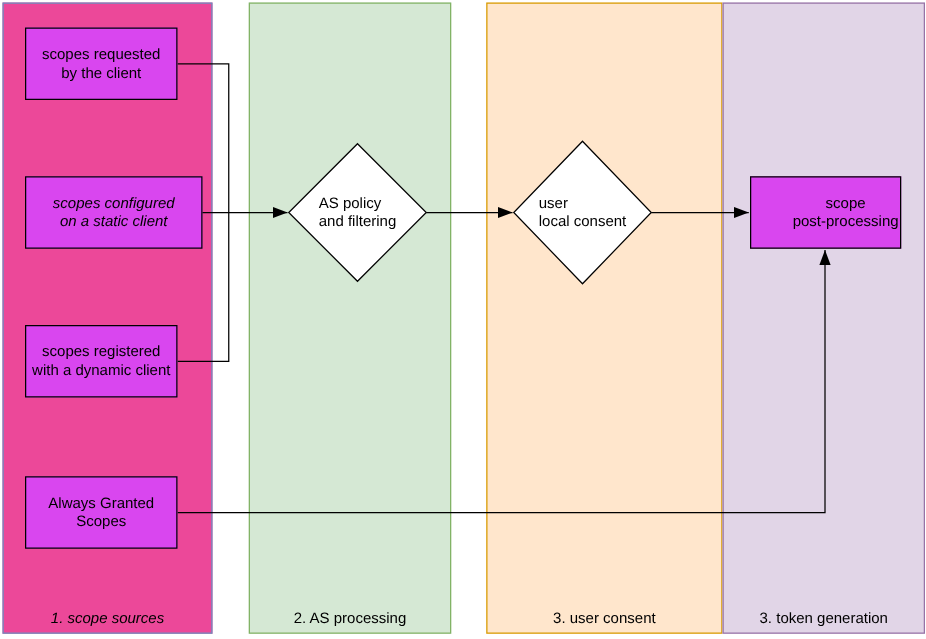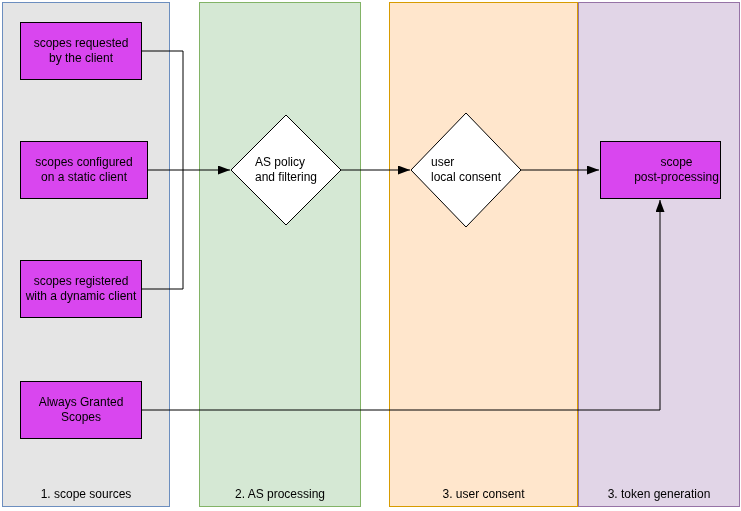--- a/index.html
+++ b/index.html
@@ -58,34 +58,34 @@
     white-space: pre-line;
     line-height: 1.25;
     pointer-events: none;
   }
   #lane-0 { left: 2px;   width: 168px; }
   #lane-1 { left: 199px; width: 162px; }
   #lane-2 { left: 389px; width: 189px; }
   #lane-3 { left: 578px; width: 162px; }
 
   #node-scopes-requested  { left: 20px;  top: 22px;  width: 122px; height: 58px; }
-  #node-scopes-configured { left: 20px;  top: 141px; width: 128px; height: 58px; }
+  #node-scopes-configured { left: 20px;  top: 141px; width: 142px; height: 58px; font-style: italic; }
   #node-scopes-registered { left: 20px;  top: 260px; width: 122px; height: 58px; }
   #node-always-granted    { left: 20px;  top: 381px; width: 122px; height: 58px; }
   #node-post-processing   { left: 600px; top: 141px; width: 121px; height: 58px; padding-left: 32px; }
 
   #label-as-policy    { left: 231px; top: 140px; width: 110px; height: 60px; }
   #label-user-consent { left: 411px; top: 140px; width: 110px; height: 60px; }
 </style>
 </head>
 <body>
 
 <div class="canvas">
 
-  <div class="lane" id="lane-0" style="background-color: #e5e5e5; border-color: rgb(108, 142, 191);">
+  <div class="lane" id="lane-0" style="background-color: #ec4899; border-color: rgb(108, 142, 191); font-style: italic;">
     <div class="lane-label">1. scope sources</div>
   </div>
   <div class="lane" id="lane-1" style="background-color: rgb(213, 232, 212); border-color: rgb(130, 179, 102);">
     <div class="lane-label">2. AS processing</div>
   </div>
   <div class="lane" id="lane-2" style="background-color: rgb(255, 230, 204); border-color: rgb(215, 155, 0);">
     <div class="lane-label">3. user consent</div>
   </div>
   <div class="lane" id="lane-3" style="background-color: rgb(225, 213, 231); border-color: rgb(150, 115, 166);">
     <div class="lane-label">3. token generation</div>

